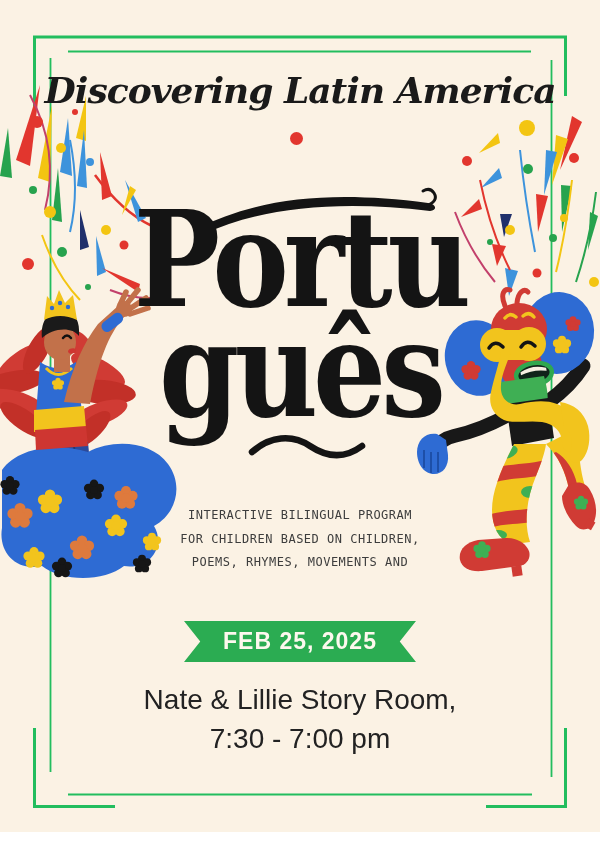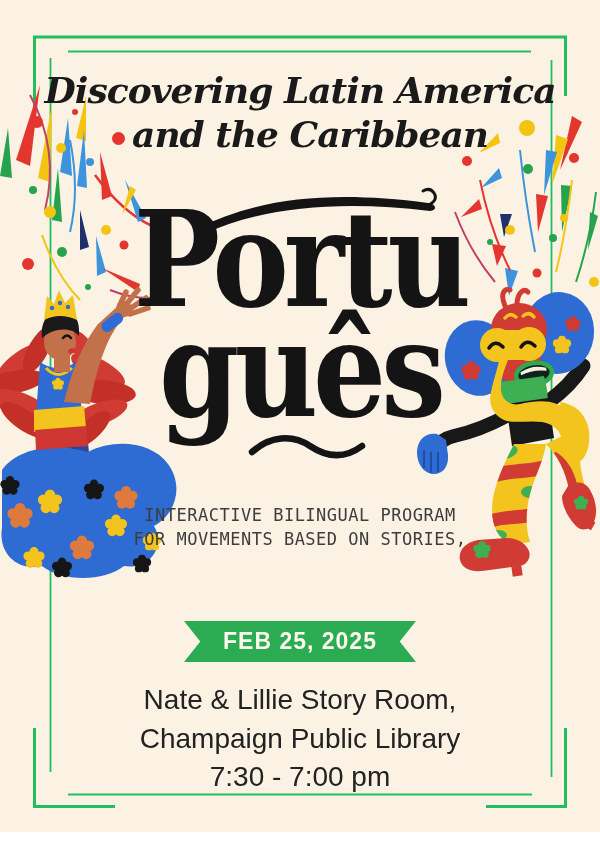--- a/index.html
+++ b/index.html
@@ -18,21 +18,21 @@
   .scene{position:absolute;inset:0;z-index:1;}
   .txt{position:absolute;left:0;width:600px;text-align:center;z-index:2;color:var(--text-black);}
   .eyebrow{top:68px;font-family:"DejaVu Serif",serif;font-style:italic;font-weight:bold;
            font-size:36px;line-height:44px;letter-spacing:-1px;}
   .eyebrow .dot{display:inline-block;width:13px;height:13px;border-radius:50%;
            background:var(--confetti-red);margin-right:7px;vertical-align:middle;}
   .title-line{font-family:"DejaVu Serif",serif;font-weight:bold;font-size:115px;line-height:115px;
            letter-spacing:-5px;transform:scaleY(1.16);transform-origin:top center;color:#141414;}
   .title1{top:192px;}
   .title2{top:302px;}
-  .desc{top:504px;font-family:"DejaVu Sans Mono",monospace;font-size:17px;line-height:23.5px;
+  .desc{top:504px;font-family:"DejaVu Sans Mono",monospace;font-size:12px;line-height:23.5px;
            letter-spacing:0.5px;color:var(--text-gray);}
   .ribbon{position:absolute;z-index:2;top:621px;left:50%;transform:translateX(-50%);
            width:232px;height:41px;background:var(--ribbon-green);
            clip-path:polygon(0 0,100% 0,93% 50%,100% 100%,0 100%,7% 50%);
            color:#FDF8EE;font-weight:bold;font-size:23px;line-height:41px;
            letter-spacing:1px;text-align:center;}
   .venue{top:681px;font-size:28px;line-height:38.5px;color:#222222;}
   svg .stroke-ink{stroke:var(--ink);fill:none;stroke-linecap:round;}
 </style>
 </head>
@@ -261,35 +261,35 @@
     <g>
       <path d="M196,229 C258,198 330,190 428,203 C436,204 438,210 430,211 C340,200 262,207 204,234 C197,237 192,232 196,229 Z" fill="#141414"></path>
       <path d="M426,206 q13,-5 8,-13 q-4,-6 -11,-2" stroke="#141414" stroke-width="3" fill="none" stroke-linecap="round"></path>
     </g>
     <path d="M252,452 C270,436 292,434 310,446 C328,458 346,458 362,446" stroke="#141414" stroke-width="6.5" fill="none" stroke-linecap="round"></path>
   </svg>
 
   <div class="txt eyebrow">
     <div>Discovering Latin America</div>
     <div>
-      <span class="dot"></span><span>and the Caribbean</span>
+      <span class="dot"></span>
     </div>
   </div>
 
   <div class="txt title-line title1">Portu</div>
   <div class="txt title-line title2">guês</div>
 
   <div class="txt desc">
     <div>INTERACTIVE BILINGUAL PROGRAM</div>
-    <div>FOR MOVEMENTS BASED ON STORIES,</div>
+    <div>FOR CHILDREN BASED ON CHILDREN,</div>
+    <div>POEMS, RHYMES, MOVEMENTS AND</div>
   </div>
 
   <div class="ribbon">
     <span>FEB 25, 2025</span>
   </div>
 
   <div class="txt venue">
     <div>Nate &amp; Lillie Story Room,</div>
-    <div>Champaign Public Library</div>
     <div>7:30 - 7:00 pm</div>
   </div>
 
 </div>
 
 </body></html>

